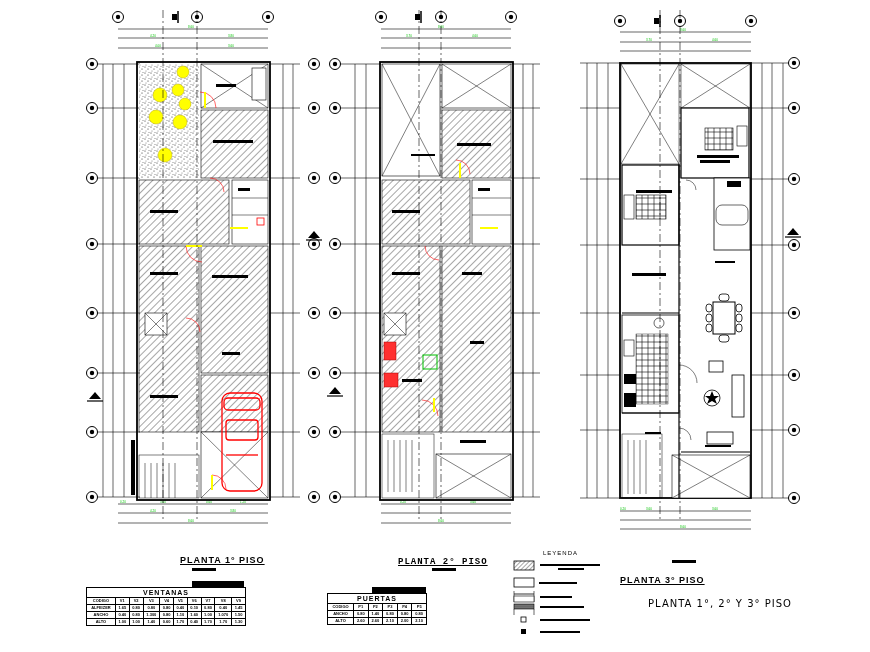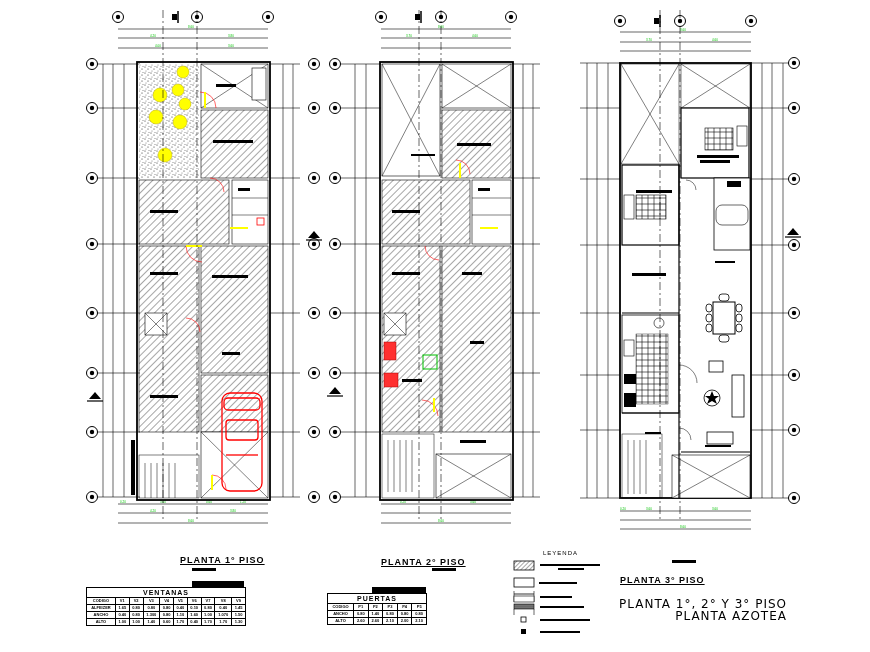--- a/index.html
+++ b/index.html
@@ -6,21 +6,21 @@
   body{width:870px;height:652px;position:relative;overflow:hidden;font-family:"Liberation Sans",sans-serif;}
   #drawing{position:absolute;left:0;top:0;width:870px;height:652px;}
   .plan-title{position:absolute;font-family:"Liberation Sans",sans-serif;font-weight:bold;font-size:9px;letter-spacing:1px;text-decoration:underline;color:#000;}
   .plan-title-bar{position:absolute;height:3px;background:#000;}
   .tbl{position:absolute;border-collapse:collapse;font-family:"Liberation Sans",sans-serif;font-size:4px;font-weight:bold;color:#000;}
   .tbl td,.tbl th{border:1px solid #000;padding:0 1px;height:6px;text-align:center;line-height:6px;white-space:nowrap;}
   .tbl caption{font-size:7px;font-weight:bold;letter-spacing:1px;border:1px solid #000;border-bottom:none;line-height:9px;}
   .tbl-bar{position:absolute;height:6px;background:#000;}
   .legend-title{position:absolute;font-size:6px;letter-spacing:1px;color:#000;}
   .legend-row{position:absolute;left:0;height:12px;}
-  .title-block{position:absolute;left:587px;top:598px;width:200px;text-align:right;font-family:"DejaVu Sans",sans-serif;font-size:12px;letter-spacing:1px;line-height:12px;color:#000;}
+  .title-block{position:absolute;left:620px;top:598px;width:200px;text-align:center;font-family:"DejaVu Sans",sans-serif;font-size:10px;letter-spacing:1px;line-height:12px;color:#000;}
 </style>
 </head>
 <body>
 
 <svg id="drawing" viewBox="0 0 870 652" xmlns="http://www.w3.org/2000/svg">
   <defs>
     <pattern id="hatch" patternUnits="userSpaceOnUse" width="5" height="5" patternTransform="rotate(45)">
       <line x1="0" y1="0" x2="0" y2="5" stroke="#000" stroke-width="0.7"></line>
     </pattern>
     <pattern id="gravel" patternUnits="userSpaceOnUse" width="6" height="6">
@@ -451,21 +451,21 @@
     </g>
     <g stroke="#000" stroke-width="0.6" stroke-dasharray="8 3 2 3">
       <line x1="660" y1="10" x2="660" y2="520"></line>
         <line x1="680" y1="10" x2="680" y2="520"></line>
     </g>
   </g>
 </svg>
 
 <div class="plan-title" style="left:148px;top:555px;margin-left:32px;">PLANTA 1° PISO</div>
 <div class="plan-title-bar" style="left:192px;top:568px;width:24px;"></div>
-<div class="plan-title" style="left:381px;top:557px;">PLANTA 2° PISO</div>
+<div class="plan-title" style="left:398px;top:557px;font-family:Liberation Mono, monospace;">PLANTA 2° PISO</div>
 <div class="plan-title-bar" style="left:432px;top:568px;width:24px;"></div>
 <div class="plan-title" style="left:620px;top:575px;">PLANTA 3° PISO</div>
 <div class="plan-title-bar" style="left:672px;top:560px;width:24px;"></div>
 
 <div class="tbl-bar" style="left:192px;top:581px;width:52px;"></div>
 <table class="tbl" style="left:86px;top:587px;width:160px;">
   <caption>VENTANAS</caption>
   <tbody>
       <tr>
     <th>CODIGO</th>
@@ -601,14 +601,13 @@
   <div class="legend-row" style="top:77px;">
     <svg width="100" height="14" style="position:absolute;left:0;top:0;">
       <rect x="8" y="2" width="5" height="5" fill="#000"></rect>
       <rect x="27" y="4" width="40" height="2" fill="#000"></rect>
     </svg>
   </div>
 </div>
 
 <div class="title-block">
   <div>PLANTA 1°, 2° Y 3° PISO</div>
-  <div>PLANTA AZOTEA</div>
 </div>
 
 </body></html>

